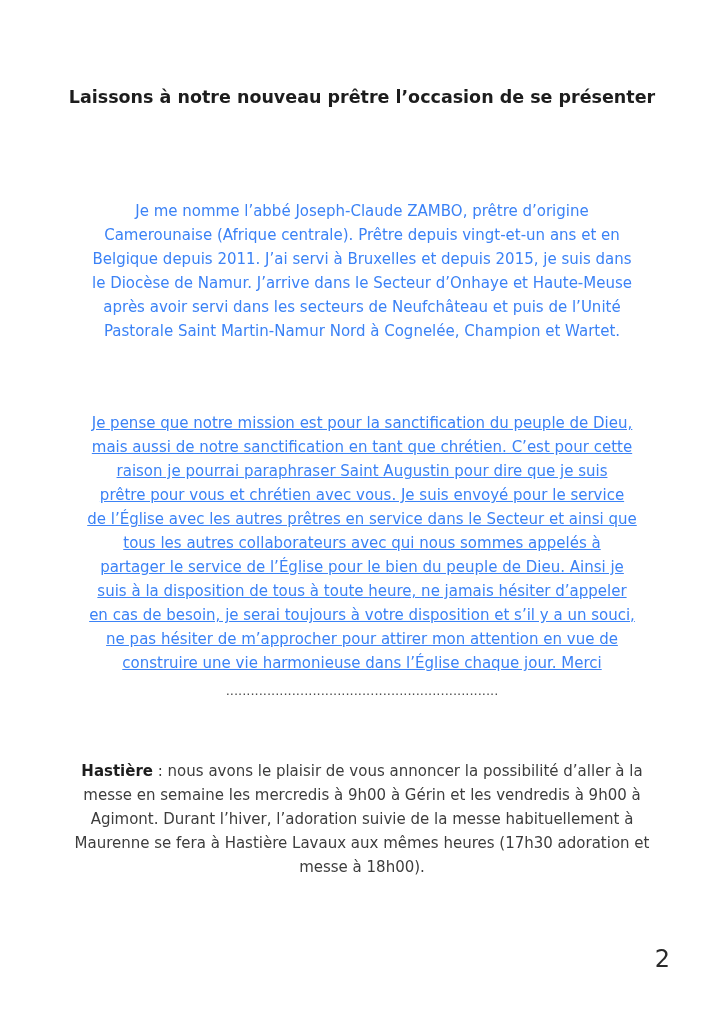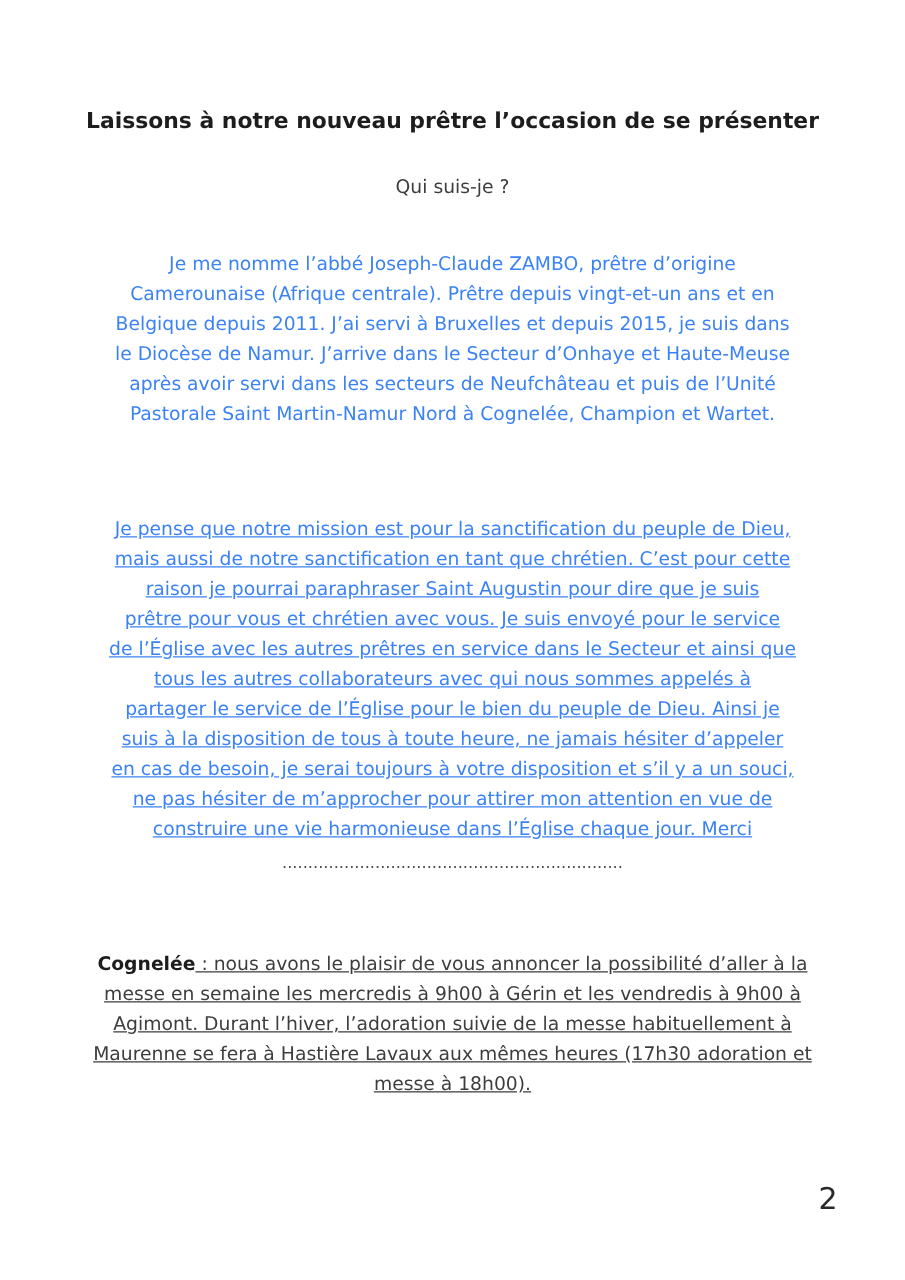--- a/index.html
+++ b/index.html
@@ -56,39 +56,37 @@
     font-size: 15px;
     color: #3d3d3d;
     line-height: 24px;
   }
   .announcement strong {
     font-weight: 700;
     color: #1d1d1d;
   }
   .announcement .ann-lines {
     white-space: pre-line;
-    text-decoration: underline;
   }
   .page-number {
     position: absolute;
     top: 944px;
     right: 54px;
     font-size: 24px;
     color: #2a2a2a;
     line-height: 30px;
   }
 </style>
 </head>
 <body>
 
 <div class="page">
 
   <h1 class="abs doc-title">Laissons à notre nouveau prêtre l’occasion de se présenter</h1>
 
-  <div class="abs subq q1">Qui suis-je ?</div>
 
   <p class="abs para p1">Je me nomme l’abbé Joseph-Claude ZAMBO, prêtre d’origine
 Camerounaise (Afrique centrale). Prêtre depuis vingt-et-un ans et en
 Belgique depuis 2011. J’ai servi à Bruxelles et depuis 2015, je suis dans
 le Diocèse de Namur. J’arrive dans le Secteur d’Onhaye et Haute-Meuse
 après avoir servi dans les secteurs de Neufchâteau et puis de l’Unité
 Pastorale Saint Martin-Namur Nord à Cognelée, Champion et Wartet.</p>
 
 
   <p class="abs para p2">Je pense que notre mission est pour la sanctification du peuple de Dieu,
@@ -98,21 +96,21 @@
 de l’Église avec les autres prêtres en service dans le Secteur et ainsi que
 tous les autres collaborateurs avec qui nous sommes appelés à
 partager le service de l’Église pour le bien du peuple de Dieu. Ainsi je
 suis à la disposition de tous à toute heure, ne jamais hésiter d’appeler
 en cas de besoin, je serai toujours à votre disposition et s’il y a un souci,
 ne pas hésiter de m’approcher pour attirer mon attention en vue de
 construire une vie harmonieuse dans l’Église chaque jour. Merci</p>
 
   <div class="abs separator">..................................................................</div>
 
-  <p class="abs announcement"><strong>Cognelée</strong><span class="ann-lines"> : nous avons le plaisir de vous annoncer la possibilité d’aller à la
+  <p class="abs announcement"><strong>Hastière</strong><span class="ann-lines"> : nous avons le plaisir de vous annoncer la possibilité d’aller à la
 messe en semaine les mercredis à 9h00 à Gérin et les vendredis à 9h00 à
 Agimont. Durant l’hiver, l’adoration suivie de la messe habituellement à
 Maurenne se fera à Hastière Lavaux aux mêmes heures (17h30 adoration et
 messe à 18h00).</span></p>
 
   <div class="page-number">2</div>
 
 </div>
 
 </body></html>

